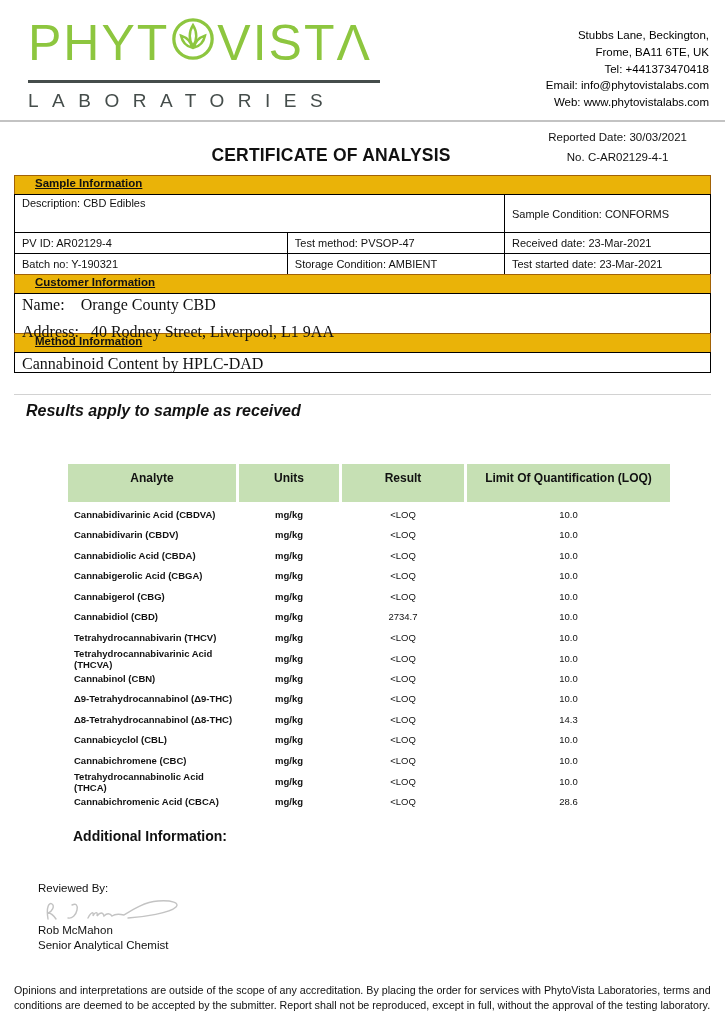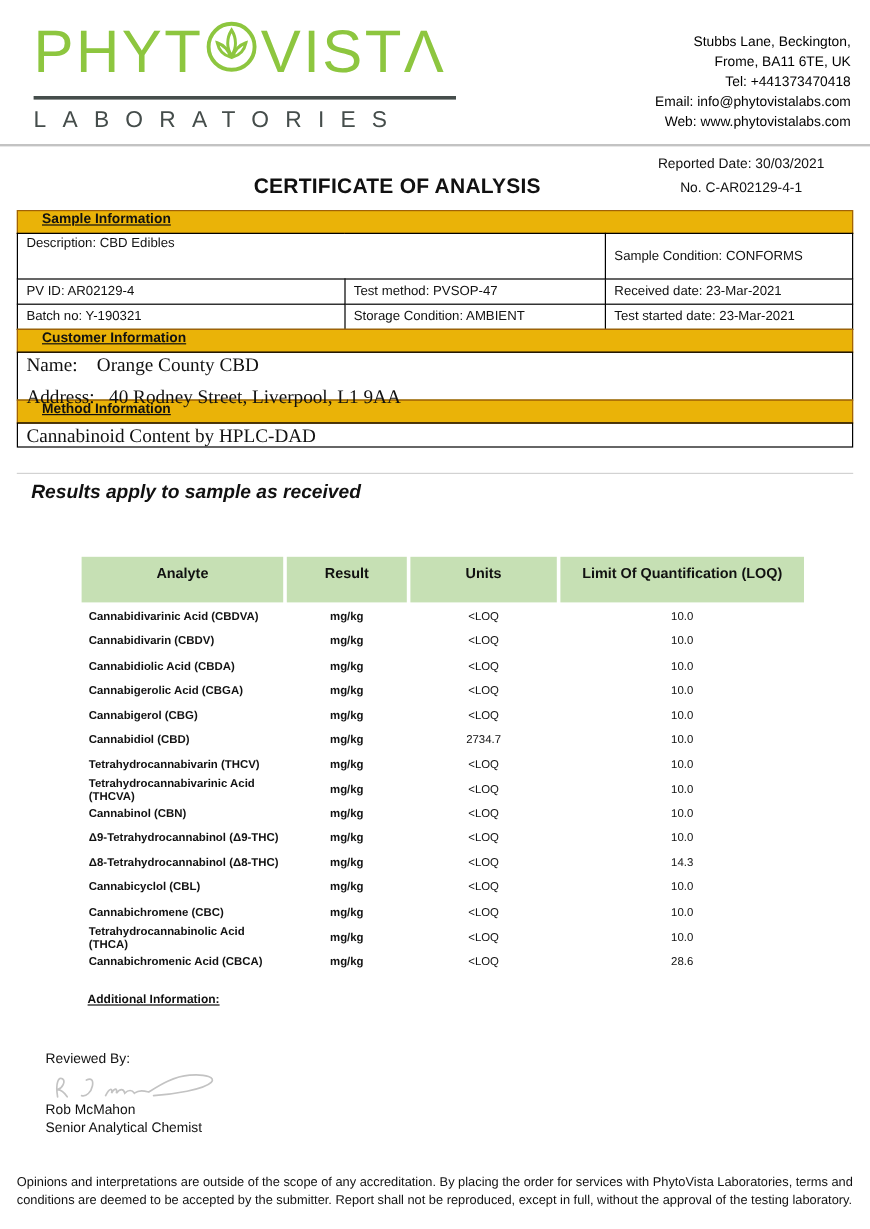--- a/index.html
+++ b/index.html
@@ -45,21 +45,21 @@
   .results { margin:44px 0 0 54px; width:602px; }
   .r-head { display:grid; grid-template-columns:168px 100px 122px 203px; column-gap:3px; }
   .r-head > div { background:#c6e0b4; height:38px; padding-top:7px; text-align:center; font-size:12px; font-weight:bold; }
   .r-body { margin-top:2px; }
   .r-row { display:grid; grid-template-columns:168px 100px 122px 203px; column-gap:3px; height:20.5px; align-items:center; font-size:9.5px; }
   .r-row .c-analyte { text-align:left; padding-left:6px; font-weight:bold; }
   .r-row .c-units { text-align:center; font-weight:bold; }
   .r-row .c-result { text-align:center; }
   .r-row .c-loq { text-align:center; }
 
-  .additional-label { margin:16px 0 0 59px; font-size:10px; font-weight:bold;text-decoration:underline; }
+  .additional-label { margin:16px 0 0 59px; font-size:14px; font-weight:bold; }
 
   .review-block { margin:38px 0 0 24px; font-size:11.5px; }
   .signature { display:block; margin:3px 0 0 2px; }
   .reviewer-lines { line-height:15px; }
 
   .footer-disclaimer { margin-top:30px; width:100%; font-size:10.7px; line-height:15.5px; }
 </style>
 </head>
 <body>
 
@@ -136,22 +136,22 @@
 
     <div class="section-bar">Method Information</div>
     <div class="plain-box method-box">Cannabinoid Content by HPLC-DAD</div>
 
     <div class="thin-rule"></div>
     <div class="results-note">Results apply to sample as received</div>
 
     <div class="results">
       <div class="r-head">
         <div>Analyte</div>
+        <div>Units</div>
         <div>Result</div>
-        <div>Units</div>
         <div>Limit Of Quantification (LOQ)</div>
       </div>
       <div class="r-body">
 
           <div class="r-row">
             <div class="c-analyte">Cannabidivarinic Acid (CBDVA)</div>
             <div class="c-units">mg/kg</div>
             <div class="c-result">&lt;LOQ</div>
             <div class="c-loq">10.0</div>
           </div>

